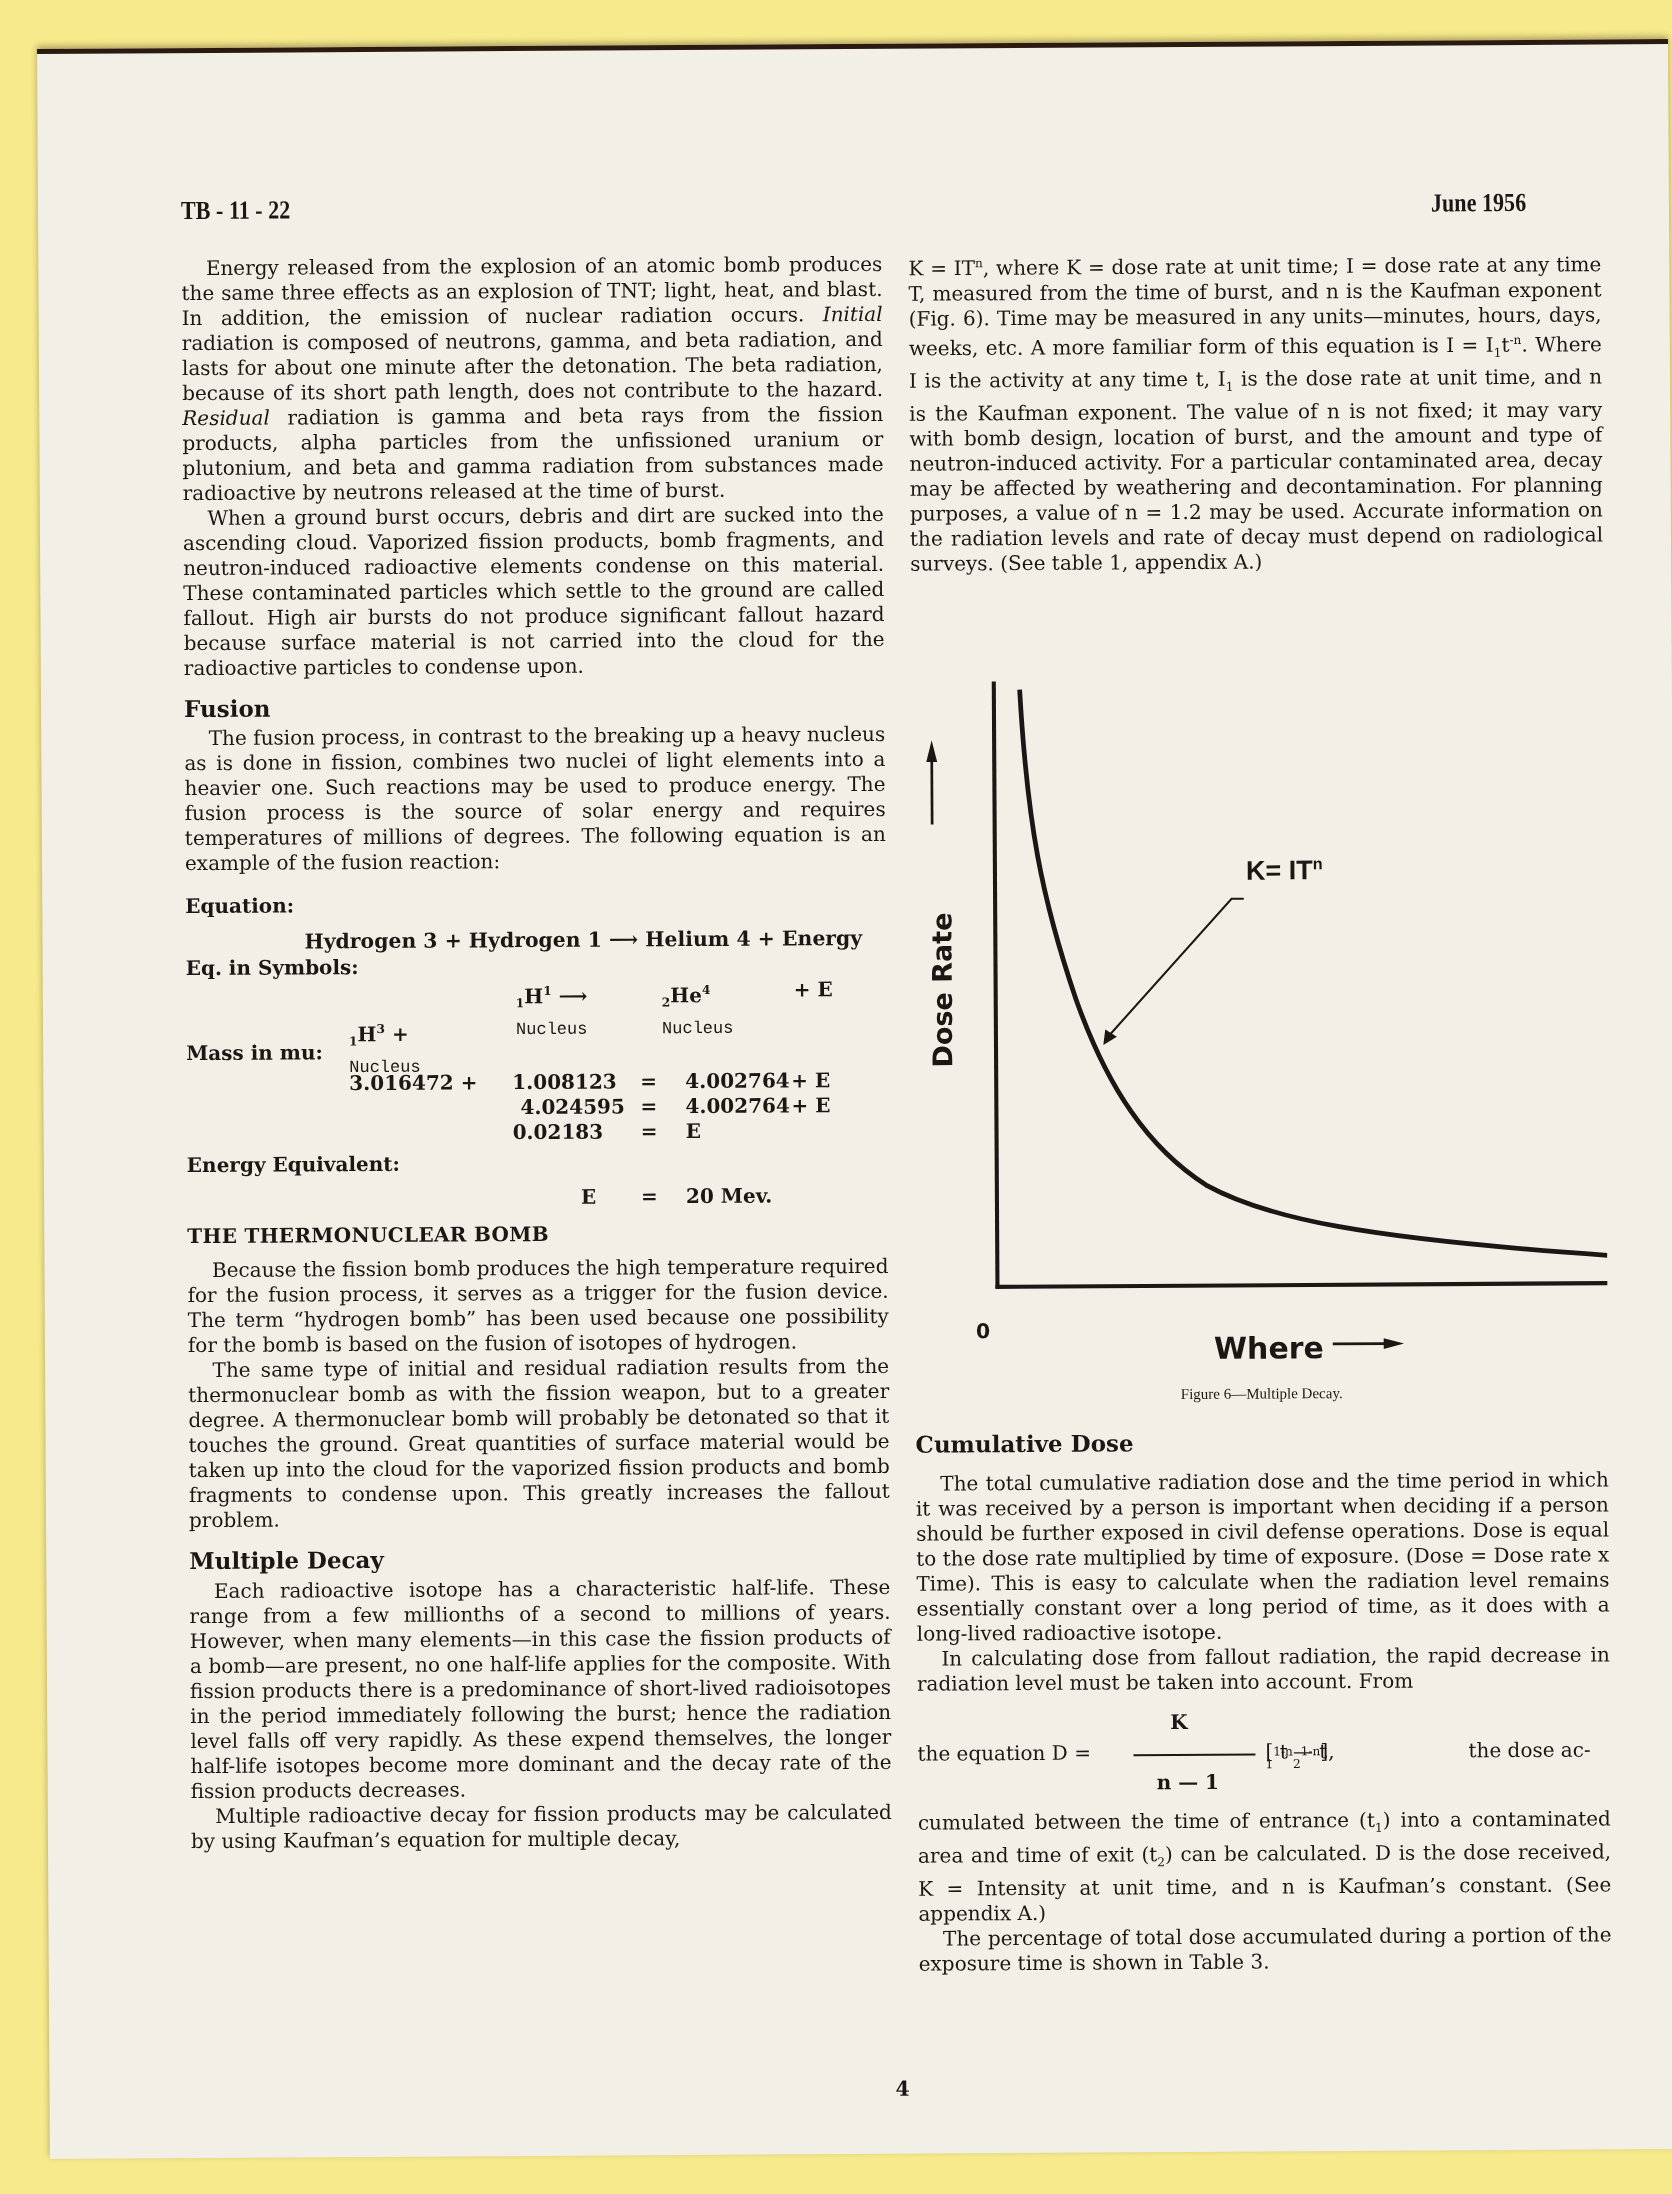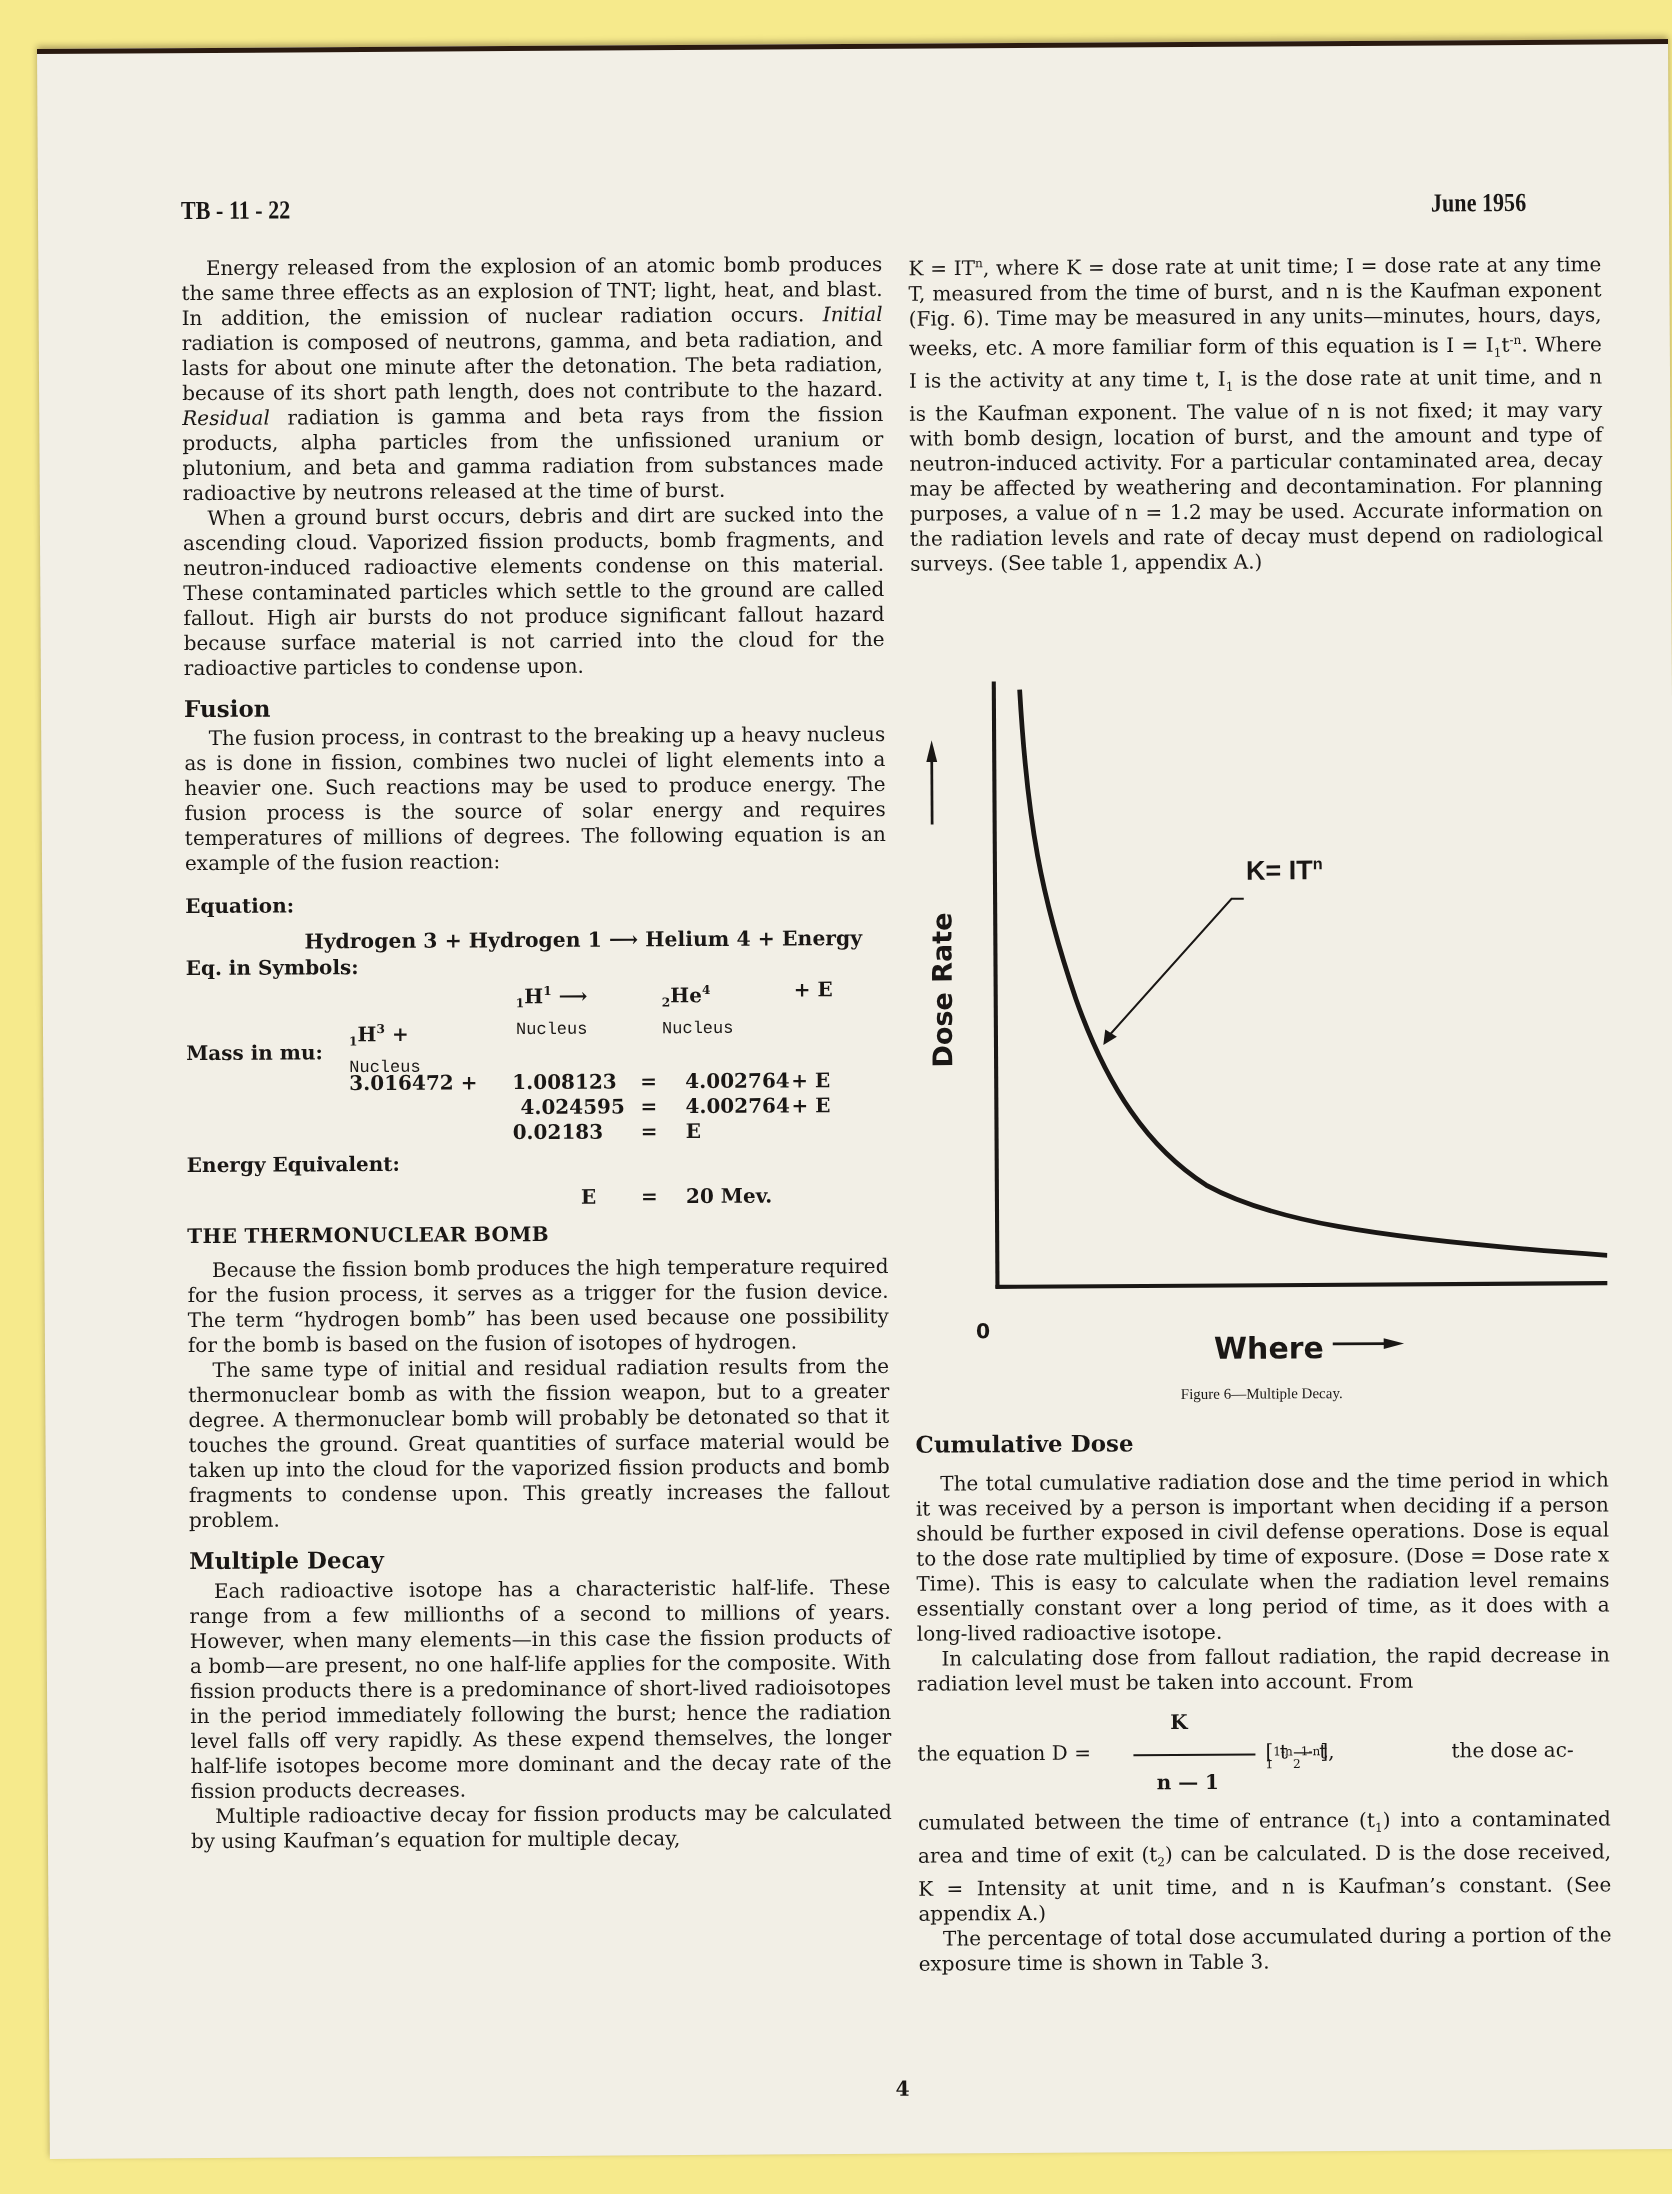--- a/index.html
+++ b/index.html
@@ -184,21 +184,21 @@
     <p>In calculating dose from fallout radiation, the rapid decrease in radiation level must be taken into account. From</p>
 
     <div class="deq">
       <span style="left:0; top:38px">the equation D =</span>
       <span style="left:253px; top:8.2px; font-weight:bold">K</span>
       <div class="frac-line" style="left:216px; top:52px; width:122px;"></div>
       <span style="left:239px; top:68px; font-weight:bold">n — 1</span>
       <span style="left:348px; top:38px">
         <span>[ t</span><sub class="s">1</sub><sup class="s">1-n</sup><span> — t</span><sub class="s">2</sub><sup class="s">1-n</sup><span> ],</span>
       </span>
-      <span style="left:534px; top:38px">the dose ac-</span>
+      <span style="left:551px; top:38px">the dose ac-</span>
     </div>
 
     <p class="noindent"><span>cumulated between the time of entrance (t</span><sub class="s">1</sub><span>) into a contaminated area and time of exit (t</span><sub class="s">2</sub><span>) can be calculated. D is the dose received, K = Intensity at unit time, and n is Kaufman’s constant. (See appendix A.)</span></p>
     <p>The percentage of total dose accumulated during a portion of the exposure time is shown in Table 3.</p>
   </div>
 
   <div class="pagenum">4</div>
 </div>
 
 

